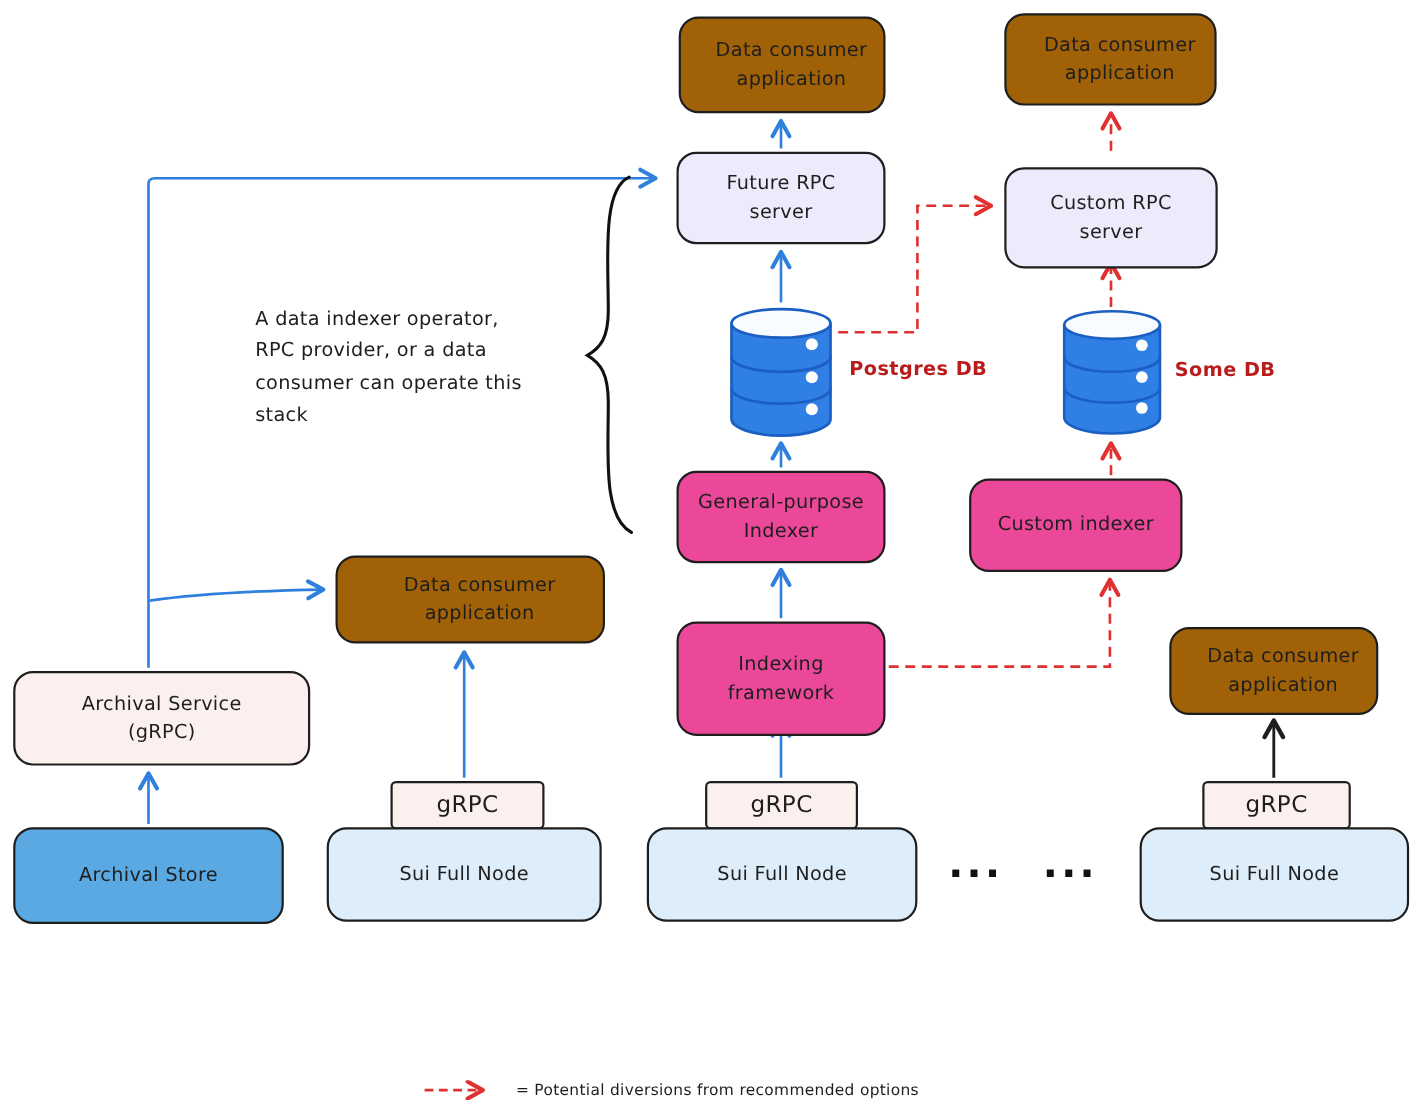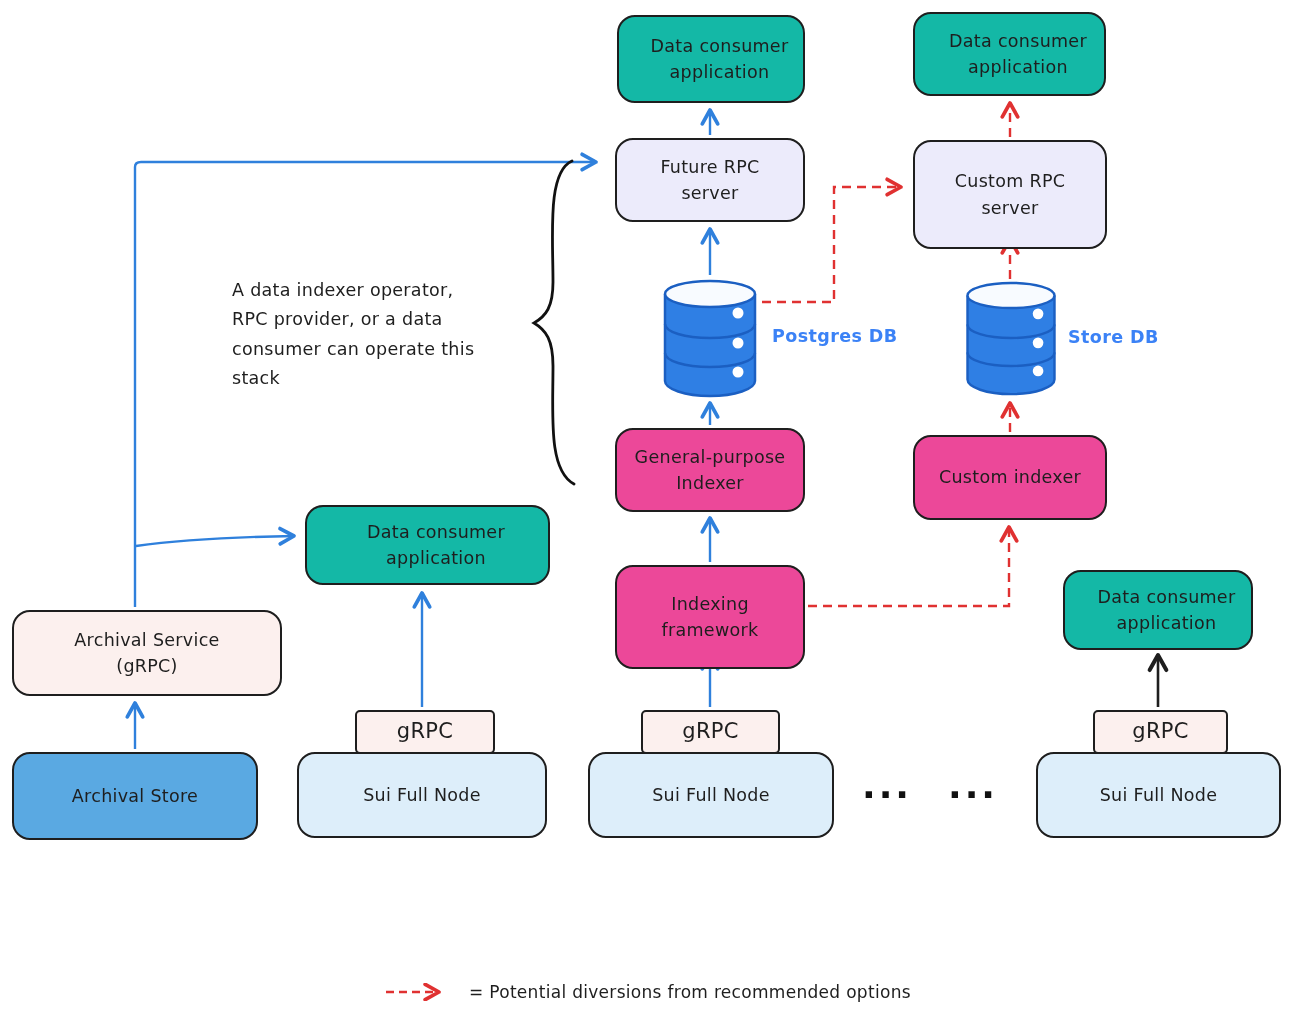--- a/index.html
+++ b/index.html
@@ -8,48 +8,48 @@
     font-family:"DejaVu Sans",sans-serif;color:#1e1e1e;overflow:hidden;
   }
   svg.layer{position:absolute;left:0;top:0;pointer-events:none;}
   .box{
     position:absolute;box-sizing:border-box;
     border:2.2px solid #1e1e1e;border-radius:18px;
     display:flex;align-items:center;justify-content:center;text-align:center;
     font-size:17.5px;line-height:1.5;letter-spacing:.3px;z-index:3;
   }
   .box .label{white-space:pre-line;padding:0 6px;}
-  .yellow{background:#14b8a6;padding-left:17px;}
+  .yellow{background:#a16207;padding-left:17px;}
   .lavender{background:#ecebfb;}
   .gray{background:#ec4899;}
   .pink{background:#fcf0ee;}
   .store{background:#5aa9e2;}
   .fullnode{background:#ddeefa;}
   .tab{border-radius:5px;font-size:21px;z-index:2;}
   .cyl{position:absolute;z-index:3;}
   .dblabel{
     position:absolute;z-index:3;font-size:17.5px;letter-spacing:.4px;
-    color:#3b82f6;font-weight:600;
+    color:#b91c1c;font-weight:600;
   }
   .annotation{
     position:absolute;left:232px;top:276px;width:290px;z-index:3;
     font-size:17.5px;line-height:1.68;letter-spacing:.3px;white-space:pre-line;
   }
   .dots{
     position:absolute;z-index:3;font-size:36px;font-weight:bold;letter-spacing:3px;
     color:#111;line-height:1;
   }
   .title{
     position:absolute;left:300px;top:906px;width:720px;text-align:center;z-index:3;
     font-size:38px;font-weight:bold;letter-spacing:1px;
   }
   .legend{
     position:absolute;left:383px;top:982px;display:flex;align-items:center;gap:14px;z-index:3;
   }
-  .legend-text{font-size:17px;letter-spacing:.3px;}
+  .legend-text{font-size:14px;letter-spacing:.3px;}
 </style>
 </head>
 <body>
 
 <div id="canvas">
 
   <svg class="layer" width="1291" height="1018" viewBox="0 0 1291 1018">
     <defs>
       <marker id="arrow-blue" viewBox="0 0 14 14" refX="11" refY="7" markerWidth="9" markerHeight="9" orient="auto">
         <path d="M2,2 L11,7 L2,12" fill="none" stroke="#2f80dc" stroke-width="2.4" stroke-linecap="round" stroke-linejoin="round"></path>
@@ -94,21 +94,21 @@
   </div>
   <div class="box yellow" style="left:913px;top:12px;width:193px;height:84px">
     <span class="label">Data consumer
 application</span>
   </div>
 
   <div class="box lavender" style="left:615px;top:138px;width:190px;height:84px">
     <span class="label">Future RPC
 server</span>
   </div>
-  <div class="box lavender" style="left:913px;top:140px;width:194px;height:109px">
+  <div class="box lavender" style="left:913px;top:152px;width:194px;height:92px">
     <span class="label">Custom RPC
 server</span>
   </div>
 
   <svg class="cyl" style="left:662px;top:279px" width="96" height="120" viewBox="0 0 96 120">
     <path d="M3,15 V102 C3,110 23,117 48,117 C73,117 93,110 93,102 V15" fill="#2f7fe4" stroke="#1b5fc2" stroke-width="2.5"></path>
     <path d="M3,45 C3,53 23,59 48,59 C73,59 93,53 93,45" fill="none" stroke="#1b5fc2" stroke-width="2.5"></path>
     <path d="M3,74 C3,82 23,88 48,88 C73,88 93,82 93,74" fill="none" stroke="#1b5fc2" stroke-width="2.5"></path>
     <ellipse cx="48" cy="15" rx="45" ry="13" fill="#f8fbff" stroke="#1b5fc2" stroke-width="2.5"></ellipse>
     <circle cx="76" cy="34" r="5.5" fill="#ffffff"></circle>
@@ -119,27 +119,27 @@
 
   <svg class="cyl" style="left:964px;top:281px" width="94" height="116" viewBox="0 0 96 120">
     <path d="M3,15 V102 C3,110 23,117 48,117 C73,117 93,110 93,102 V15" fill="#2f7fe4" stroke="#1b5fc2" stroke-width="2.5"></path>
     <path d="M3,45 C3,53 23,59 48,59 C73,59 93,53 93,45" fill="none" stroke="#1b5fc2" stroke-width="2.5"></path>
     <path d="M3,74 C3,82 23,88 48,88 C73,88 93,82 93,74" fill="none" stroke="#1b5fc2" stroke-width="2.5"></path>
     <ellipse cx="48" cy="15" rx="45" ry="13" fill="#f8fbff" stroke="#1b5fc2" stroke-width="2.5"></ellipse>
     <circle cx="76" cy="34" r="5.5" fill="#ffffff"></circle>
     <circle cx="76" cy="64" r="5.5" fill="#ffffff"></circle>
     <circle cx="76" cy="93" r="5.5" fill="#ffffff"></circle>
   </svg>
-  <div class="dblabel" style="left:1068px;top:327px">Store DB</div>
+  <div class="dblabel" style="left:1068px;top:327px">Some DB</div>
 
   <div class="box gray" style="left:615px;top:428px;width:190px;height:84px">
     <span class="label">General-purpose
 Indexer</span>
   </div>
-  <div class="box gray" style="left:913px;top:435px;width:194px;height:85px">
+  <div class="box gray" style="left:881px;top:435px;width:194px;height:85px">
     <span class="label">Custom indexer</span>
   </div>
   <div class="box gray" style="left:615px;top:565px;width:190px;height:104px">
     <span class="label">Indexing
 framework</span>
   </div>
 
   <div class="box yellow" style="left:305px;top:505px;width:245px;height:80px">
     <span class="label">Data consumer
 application</span>

